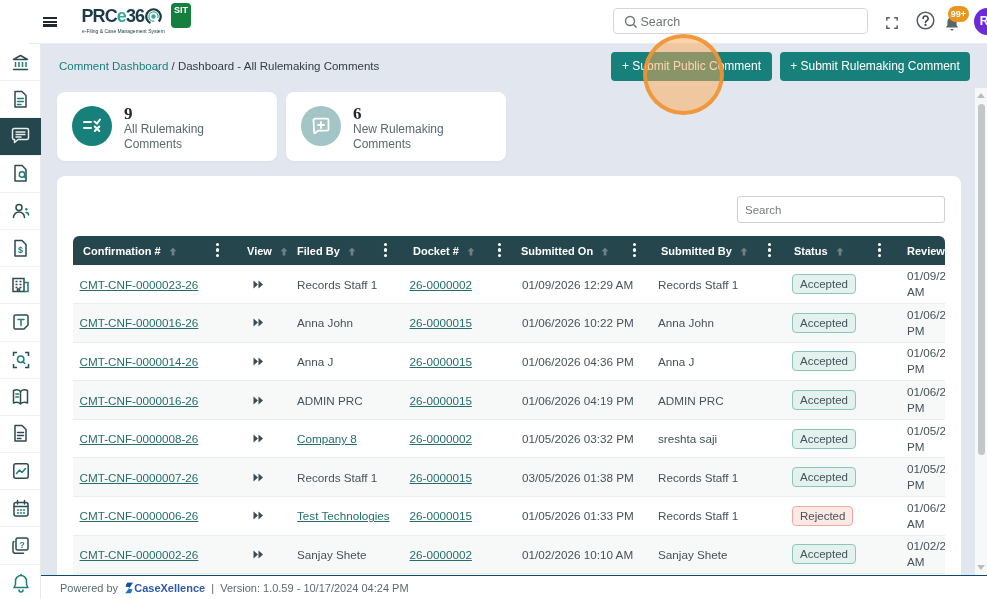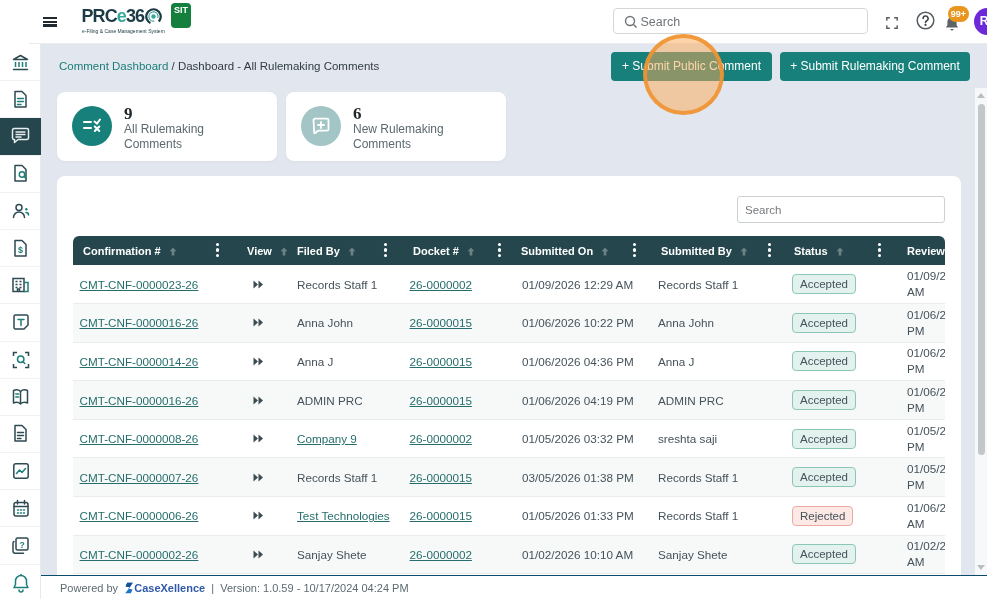--- a/index.html
+++ b/index.html
@@ -238,21 +238,21 @@
           <td>01/06/2026 04:19 PM</td>
           <td>ADMIN PRC</td>
           <td><span class="chip acc">Accepted</span></td>
           <td class="rev">01/06/2026 04:21 PM</td>
         </tr>
         <tr>
           <td><a class="lnk">CMT-CNF-0000008-26</a></td>
           <td class="vc"><svg width="11" height="9" viewBox="0 0 11 9">
                   <path d="M0.5 0.5 L5 4.5 L0.5 8.5z M5.5 0.5 L10 4.5 L5.5 8.5z" fill="#3c4b52"></path>
                 </svg></td>
-          <td><a class="lnk">Company 9</a></td>
+          <td><a class="lnk">Company 8</a></td>
           <td><a class="lnk">26-0000002</a></td>
           <td>01/05/2026 03:32 PM</td>
           <td>sreshta saji</td>
           <td><span class="chip acc">Accepted</span></td>
           <td class="rev">01/05/2026 03:33 PM</td>
         </tr>
         <tr class="alt">
           <td><a class="lnk">CMT-CNF-0000007-26</a></td>
           <td class="vc"><svg width="11" height="9" viewBox="0 0 11 9">
                   <path d="M0.5 0.5 L5 4.5 L0.5 8.5z M5.5 0.5 L10 4.5 L5.5 8.5z" fill="#3c4b52"></path>

